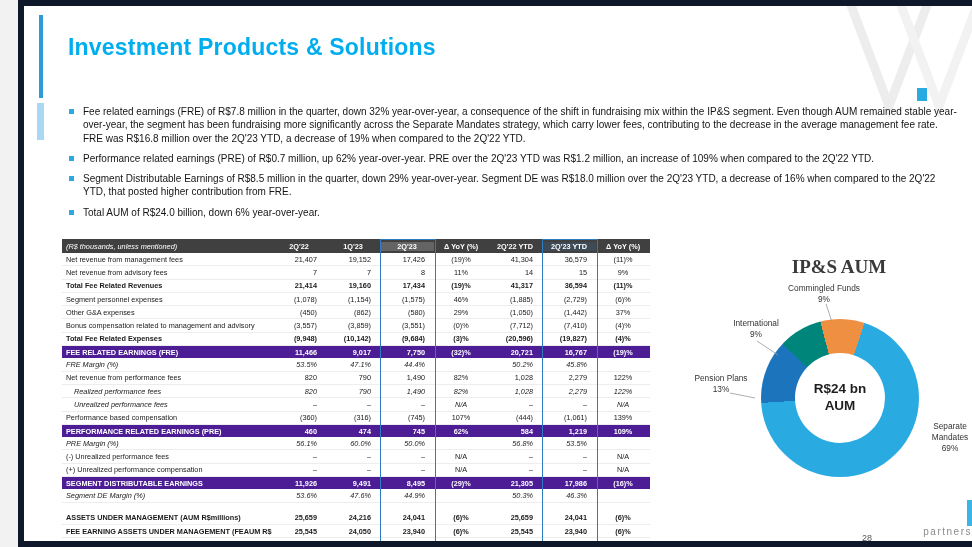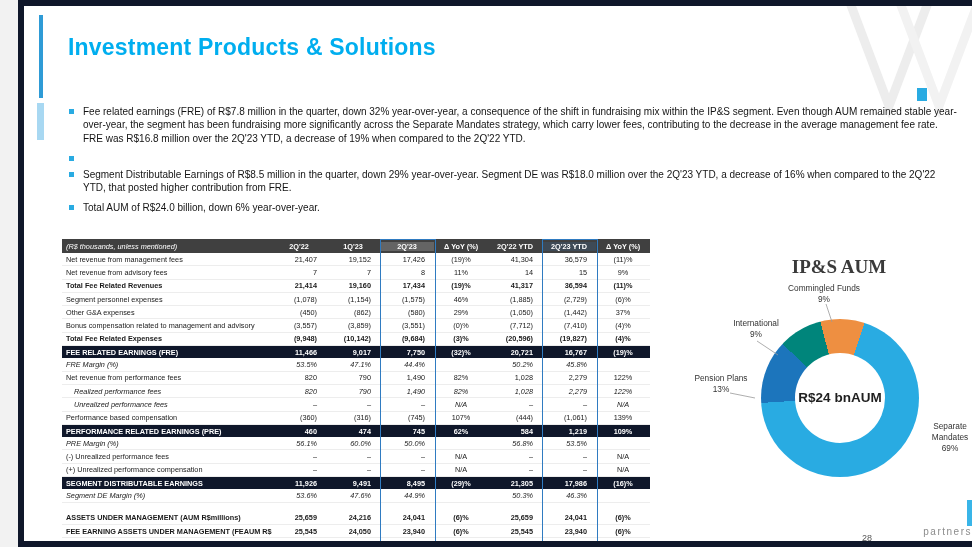--- a/index.html
+++ b/index.html
@@ -31,32 +31,32 @@
   .thead{display:flex;align-items:center;background:#404040;height:14px;color:#fff;}
   .thead .lab{font-style:italic;}
   .thead .val{font-weight:bold;text-align:center;padding-right:0;}
   .thead .hd1{background:#646464;}
   .thead .hd2{background:#3e4a56;}
   .trow{display:flex;align-items:center;height:12.3px;border-bottom:.6px solid #ededed;}
   .trow.bold{font-weight:bold;}
   .trow.italic{font-style:italic;color:#222;}
   .trow.indent .lab{padding-left:12px;}
   .trow.caps{font-weight:bold;}
-  .trow.highlight{background:#0f172a;color:#fff;font-weight:bold;border-bottom:none;}
+  .trow.highlight{background:#4c1d95;color:#fff;font-weight:bold;border-bottom:none;}
   .trow.spacer{height:9px;border-bottom:none;}
   .colbox{position:absolute;top:0;bottom:0;border:1.5px solid #2f7bc1;pointer-events:none;}
   .colbox.c1{left:318px;width:54px;}
   .colbox.c2{left:480px;width:54px;}
 
   
   .chart-title{position:absolute;left:740px;top:250px;width:150px;text-align:center;
                font-family:"Liberation Serif",serif;font-size:19px;font-weight:bold;color:#3a3a3a;}
   .donut{position:absolute;left:737px;top:313px;width:158px;height:158px;border-radius:50%;}
   .donut-hole{position:absolute;left:34px;top:34px;width:90px;height:90px;border-radius:50%;
-              background:#fff;display:flex;flex-direction:row;align-items:center;justify-content:center;}
+              background:#fff;display:flex;flex-direction:column;align-items:center;justify-content:center;}
   .center-v{font-size:13.5px;font-weight:bold;color:#1f1f1f;line-height:1.25;}
   .slice-label{position:absolute;text-align:center;font-size:8.3px;color:#333;line-height:1.3;}
   .lbl-commingled{left:752px;top:277px;width:96px;}
   .lbl-international{left:694px;top:312px;width:76px;}
   .lbl-pension{left:660px;top:367px;width:74px;}
   .lbl-separate{left:893px;top:415px;width:66px;}
   .leaders{position:absolute;left:660px;top:250px;}
 
   
   .pagenum{position:absolute;left:838px;top:527px;font-size:9px;color:#555;}
@@ -82,20 +82,21 @@
     <rect x="73" y="82" width="10" height="13" fill="#29abe2"></rect>
   </svg>
 
   <ul class="bullets">
     <li>
       <span class="bmark"></span>
       <span class="btext">Fee related earnings (FRE) of R$7.8 million in the quarter, down 32% year-over-year, a consequence of the shift in fundraising mix within the IP&amp;S segment. Even though AUM remained stable year-over-year, the segment has been fundraising more significantly across the Separate Mandates strategy, which carry lower fees, contributing to the decrease in the average management fee rate. FRE was R$16.8 million over the 2Q'23 YTD, a decrease of 19% when compared to the 2Q'22 YTD.</span>
     </li>
     <li>
       <span class="bmark"></span>
+      <span class="btext">Performance related earnings (PRE) of R$0.7 million, up 62% year-over-year. PRE over the 2Q'23 YTD was R$1.2 million, an increase of 109% when compared to the 2Q'22 YTD.</span>
     </li>
     <li>
       <span class="bmark"></span>
       <span class="btext">Segment Distributable Earnings of R$8.5 million in the quarter, down 29% year-over-year. Segment DE was R$18.0 million over the 2Q'23 YTD, a decrease of 16% when compared to the 2Q'22 YTD, that posted higher contribution from FRE.</span>
     </li>
     <li>
       <span class="bmark"></span>
       <span class="btext">Total AUM of R$24.0 billion, down 6% year-over-year.</span>
     </li>
   </ul>

